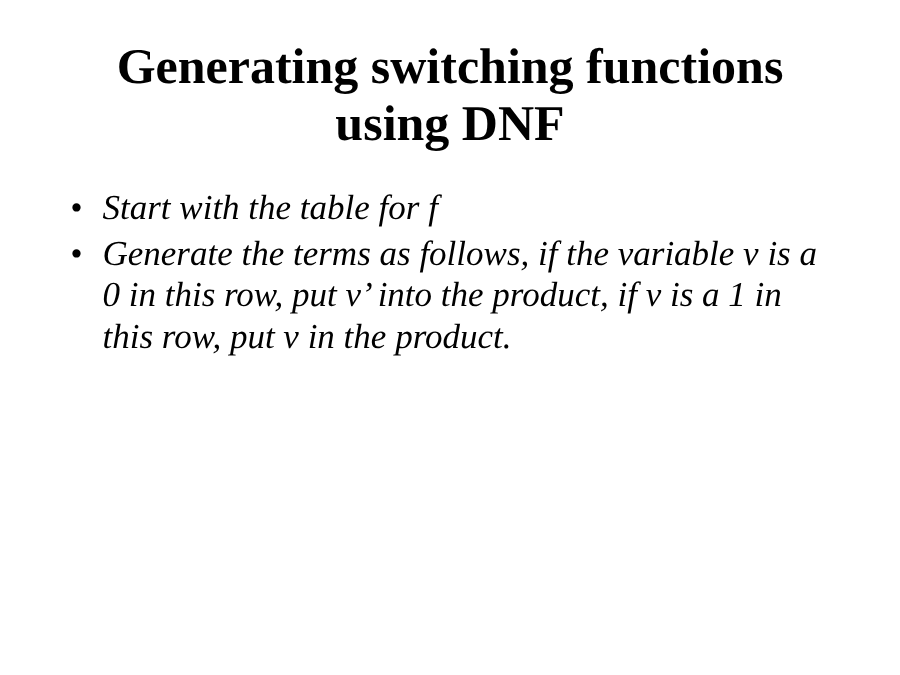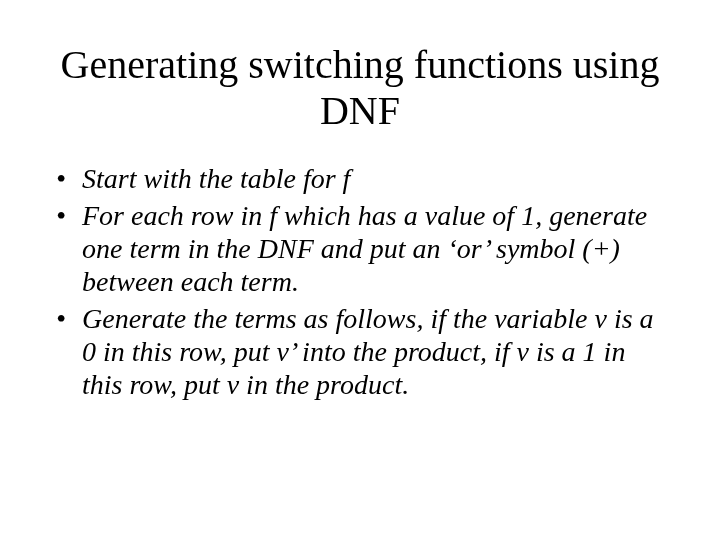--- a/index.html
+++ b/index.html
@@ -14,22 +14,22 @@
   .slide {
     width: 720px;
     height: 540px;
     box-sizing: border-box;
     padding: 30px 50px 40px 50px;
   }
   .title {
     font-size: 40px;
     text-align: center;
     line-height: 1.15;
-    margin: 12px 0 28px 0;
-    font-weight: normal;
+    margin: 0 0 28px 0;
+    font-weight: bold;
   }
   .body {
     font-size: 28px;
     line-height: 1.18;
     font-style: italic;
   }
   ul.bullets {
     list-style: none;
     padding: 0;
     margin: 0;
@@ -49,17 +49,16 @@
   }
 </style>
 </head>
 <body>
 
 <div class="slide">
   <h1 class="title">Generating switching functions using DNF</h1>
   <div class="body">
     <ul class="bullets">
       <li>Start with the table for f</li>
-      <li>For each row in f which has a value of 1, generate one term in the DNF and put an ‘or’ symbol (+) between each term.</li>
       <li>Generate the terms as follows, if the variable v is a 0 in this row, put v’ into the product, if v is a 1 in this row, put v in the product.</li>
     </ul>
   </div>
 </div>
 
 </body></html>

